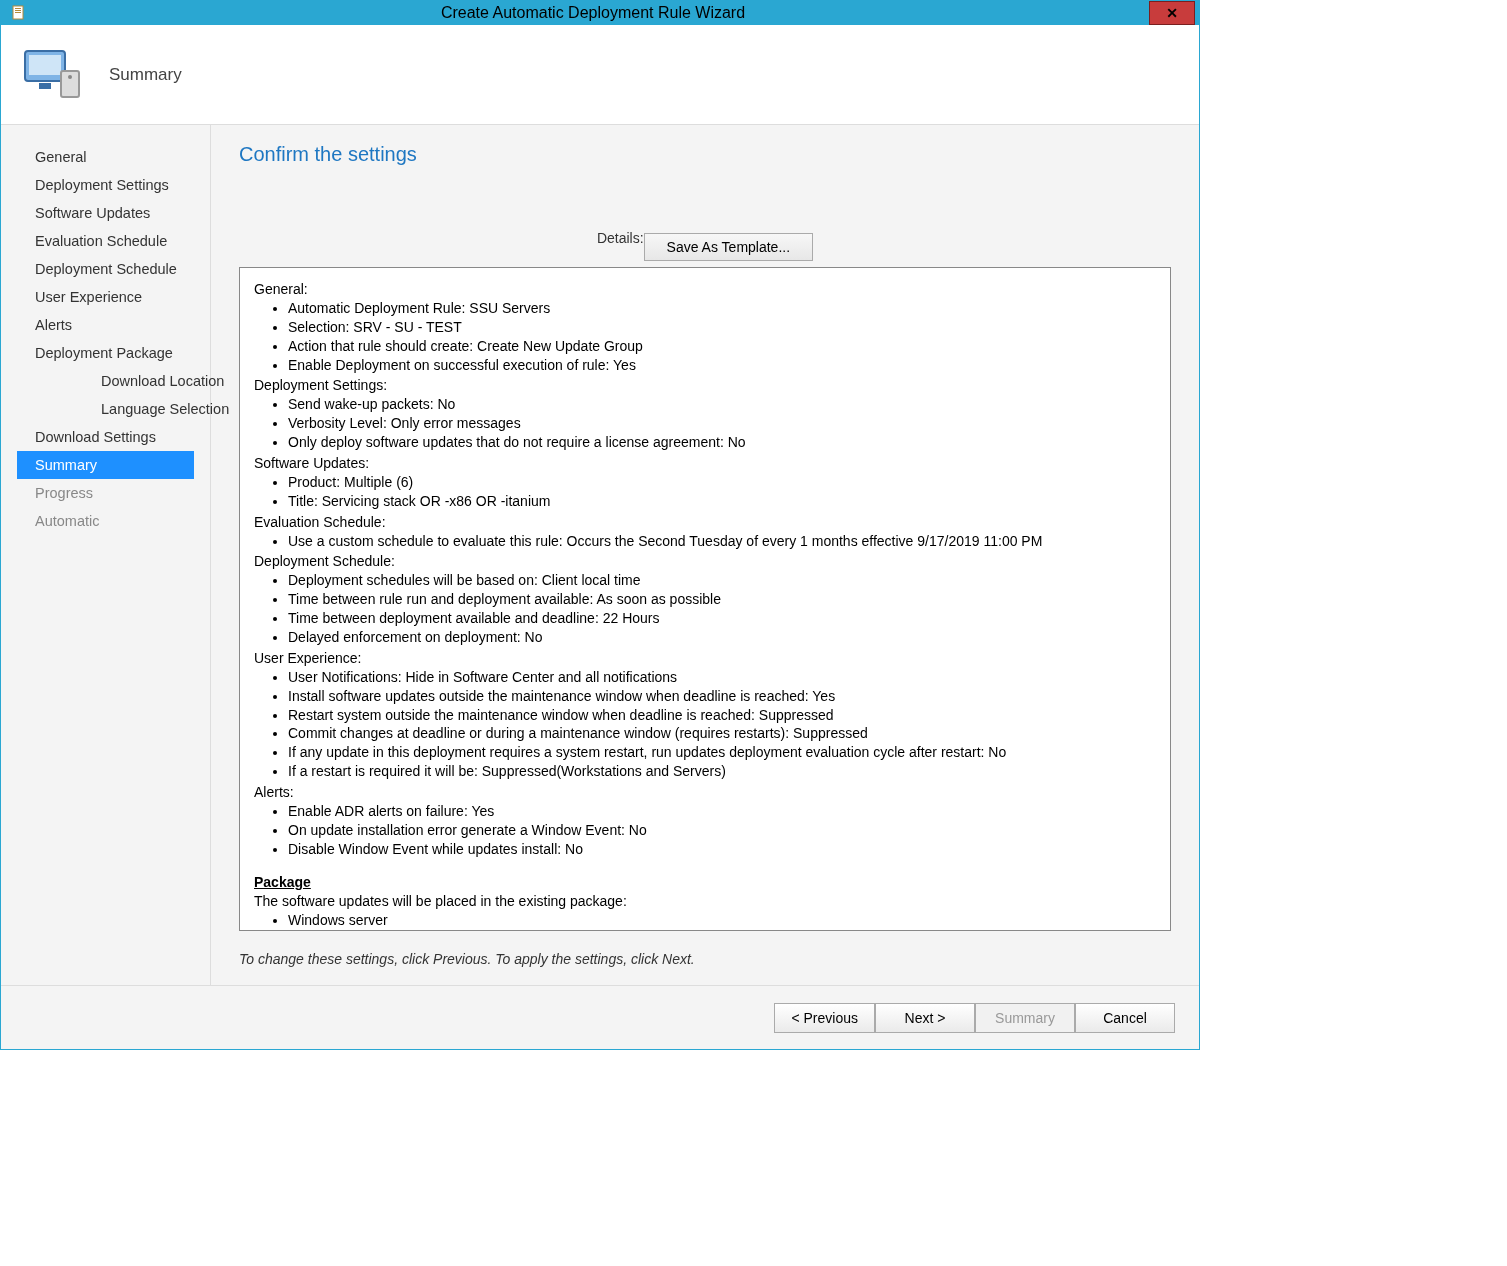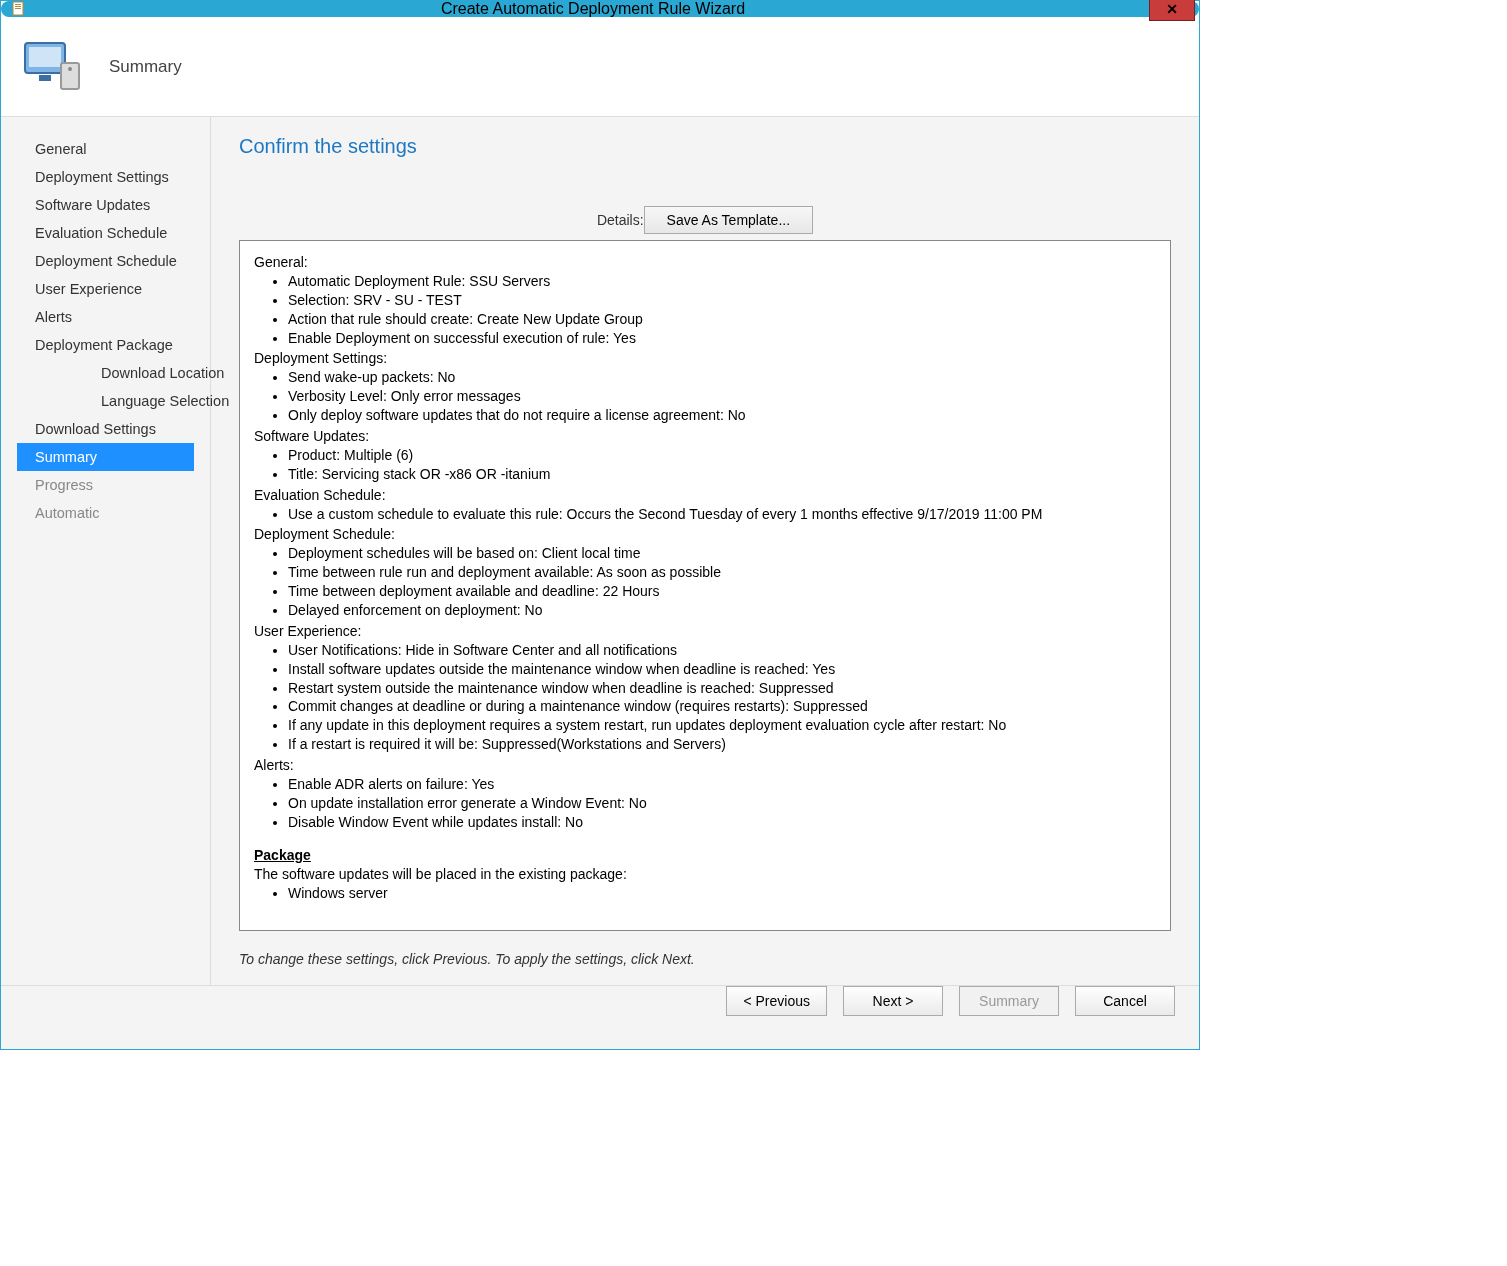--- a/index.html
+++ b/index.html
@@ -15,23 +15,22 @@
   display: flex;
   flex-direction: column;
   height: 100%;
   border: 1px solid #2aa7d2;
 }
 .titlebar {
   background: #2aa7d2;
   color: #000;
   display: flex;
   align-items: center;
-  height: 16px;
+  height: 24px;
   position: relative;
-  border-radius: 11px;
 }
 .titlebar .icon {
   width: 20px;
   height: 20px;
   margin: 0 8px;
   display: flex;
   align-items: center;
   justify-content: center;
 }
 .titlebar .title {
@@ -117,20 +116,21 @@
   justify-content: center;
   margin-bottom: 6px;
 }
 .details-label { font-size: 14px; color: #333; }
 .save-tpl {
   background: linear-gradient(#f7f7f7,#e7e7e7);
   border: 1px solid #aaa;
   padding: 5px 22px;
   font-size: 14px;
   cursor: pointer;
+  margin-top: 19px;
 }
 .details-box {
   flex: 1;
   border: 1px solid #888;
   background: #fff;
   padding: 10px 14px;
   overflow-y: scroll;
   font-size: 14px;
   line-height: 1.35;
   min-height: 0;
@@ -141,24 +141,23 @@
 .hint {
   margin-top: 20px;
   font-size: 14px;
   color: #333;
   font-style: italic;
 }
 .footer {
   height: 64px;
   border-top: 1px solid #ddd;
   display: flex;
-  align-items: flex-start;
+  align-items: flex-end;
   justify-content: flex-end;
-  padding: 0 24px;
-  gap: 16px;
+  padding: 16px 24px;
   background: #f4f4f4;
 }
 .footer button {
   min-width: 100px;
   padding: 6px 16px;
   font-size: 14px;
   border: 1px solid #aaa;
   background: linear-gradient(#fff,#eaeaea);
   cursor: pointer;
 }

